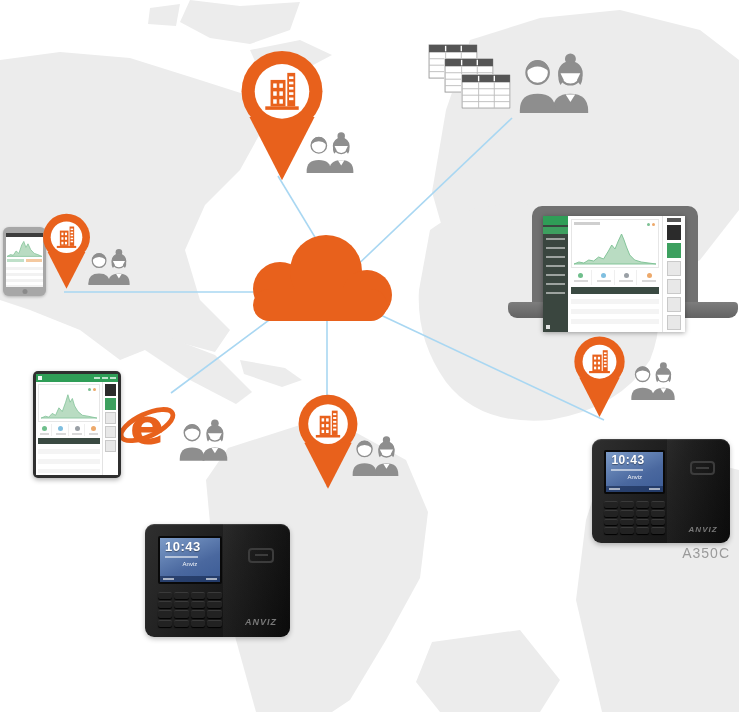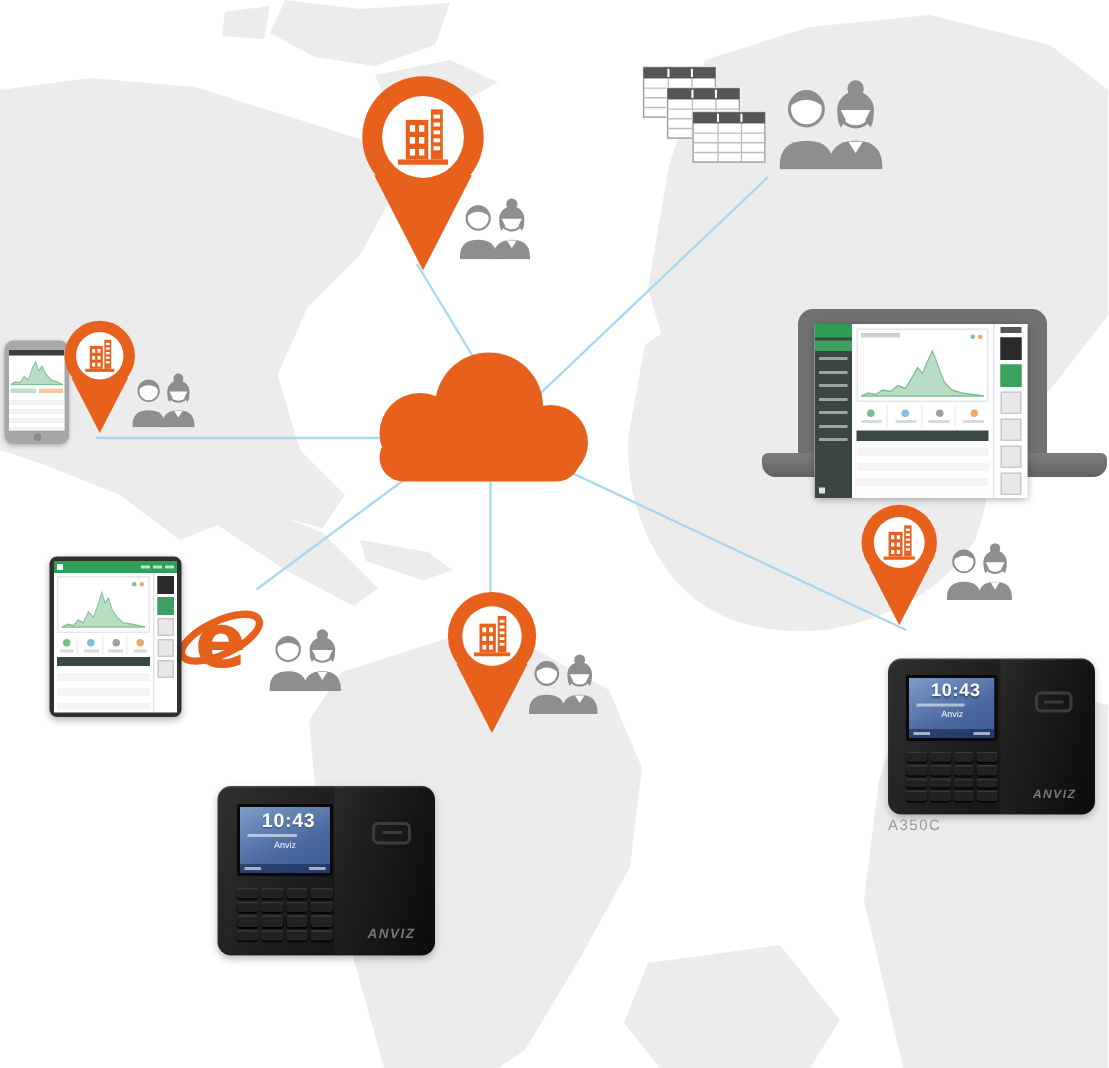--- a/index.html
+++ b/index.html
@@ -66,31 +66,31 @@
   .ph-chart svg{position:absolute;left:1px;right:1px;bottom:0;width:calc(100% - 2px);}
   .ph-stats{display:flex;gap:2px;padding:2px 1px;flex:none;}
   .ph-stats i{flex:1;height:3px;display:block;}
   .ph-rows{flex:1;background:repeating-linear-gradient(180deg,#fff 0 3px,#f2f2f2 3px 6px);}
   .ph-home{position:absolute;bottom:2px;left:50%;transform:translateX(-50%);width:5px;height:5px;border-radius:50%;background:#8a8a8a;}
 
   
   .terminal{position:absolute;background:linear-gradient(115deg,#2f2f2f 0%,#191919 55%,#0f0f0f 100%);border-radius:9px;box-shadow:0 2px 5px rgba(0,0,0,.25),inset 0 1px 1px rgba(255,255,255,.14);z-index:5;}
   .t-gloss{position:absolute;right:0;top:0;bottom:0;width:46%;background:linear-gradient(100deg,rgba(255,255,255,.05),rgba(0,0,0,.28));border-radius:0 9px 9px 0;}
   .t-screen{position:absolute;left:9%;top:11%;width:44%;height:42%;background:linear-gradient(155deg,#7d9cc8 0%,#4a689f 60%,#3c5c96 100%);border:2px solid #090909;border-radius:2px;color:#fff;overflow:hidden;box-sizing:border-box;}
-  .t-time{font-size:13px;font-weight:bold;margin:2px 0 0 5px;letter-spacing:.5px;text-shadow:0 1px 1px rgba(0,0,0,.4);line-height:1;text-align:center;}
+  .t-time{font-size:13px;font-weight:bold;margin:2px 0 0 5px;letter-spacing:.5px;text-shadow:0 1px 1px rgba(0,0,0,.4);line-height:1;}
   .t-date{height:2px;width:55%;margin:3px 0 0 5px;background:rgba(255,255,255,.55);}
   .t-brand{font-size:6px;text-align:center;margin-top:3px;opacity:.95;line-height:1;}
   .t-sbar{position:absolute;bottom:0;left:0;right:0;height:6px;background:rgba(10,25,60,.5);display:flex;justify-content:space-between;align-items:center;padding:0 3px;}
   .t-sbar i{display:block;width:11px;height:2px;background:rgba(255,255,255,.6);}
   .t-card{position:absolute;right:11%;top:21%;width:15%;height:10%;border:2px solid #3c3c3c;border-radius:4px;display:flex;align-items:center;justify-content:center;}
   .t-card i{width:60%;height:2px;background:#3c3c3c;display:block;}
   .t-keypad{position:absolute;left:9%;top:60%;width:44%;height:31%;display:grid;grid-template-columns:repeat(4,1fr);grid-template-rows:repeat(4,1fr);gap:2px;}
   .t-keypad i{background:#222;border-radius:2px;border-top:1px solid #3a3a3a;box-shadow:0 1px 1px #000;display:block;}
   .t-logo{position:absolute;right:9%;bottom:9%;color:#787878;font-size:9px;font-weight:bold;font-style:italic;letter-spacing:1px;line-height:1;}
-  .model-label{position:absolute;text-align:left;color:#9a9a9a;font-size:10px;letter-spacing:1px;z-index:5;}
+  .model-label{position:absolute;text-align:right;color:#9a9a9a;font-size:14px;letter-spacing:1px;z-index:5;}
 </style>
 </head>
 <body>
 
 <div class="canvas">
 
   <svg width="0" height="0" style="position:absolute">
     <defs>
       <symbol id="sym-pin" viewBox="0 0 100 150">
         <circle cx="50" cy="47" r="46" fill="#E8611C"></circle>

